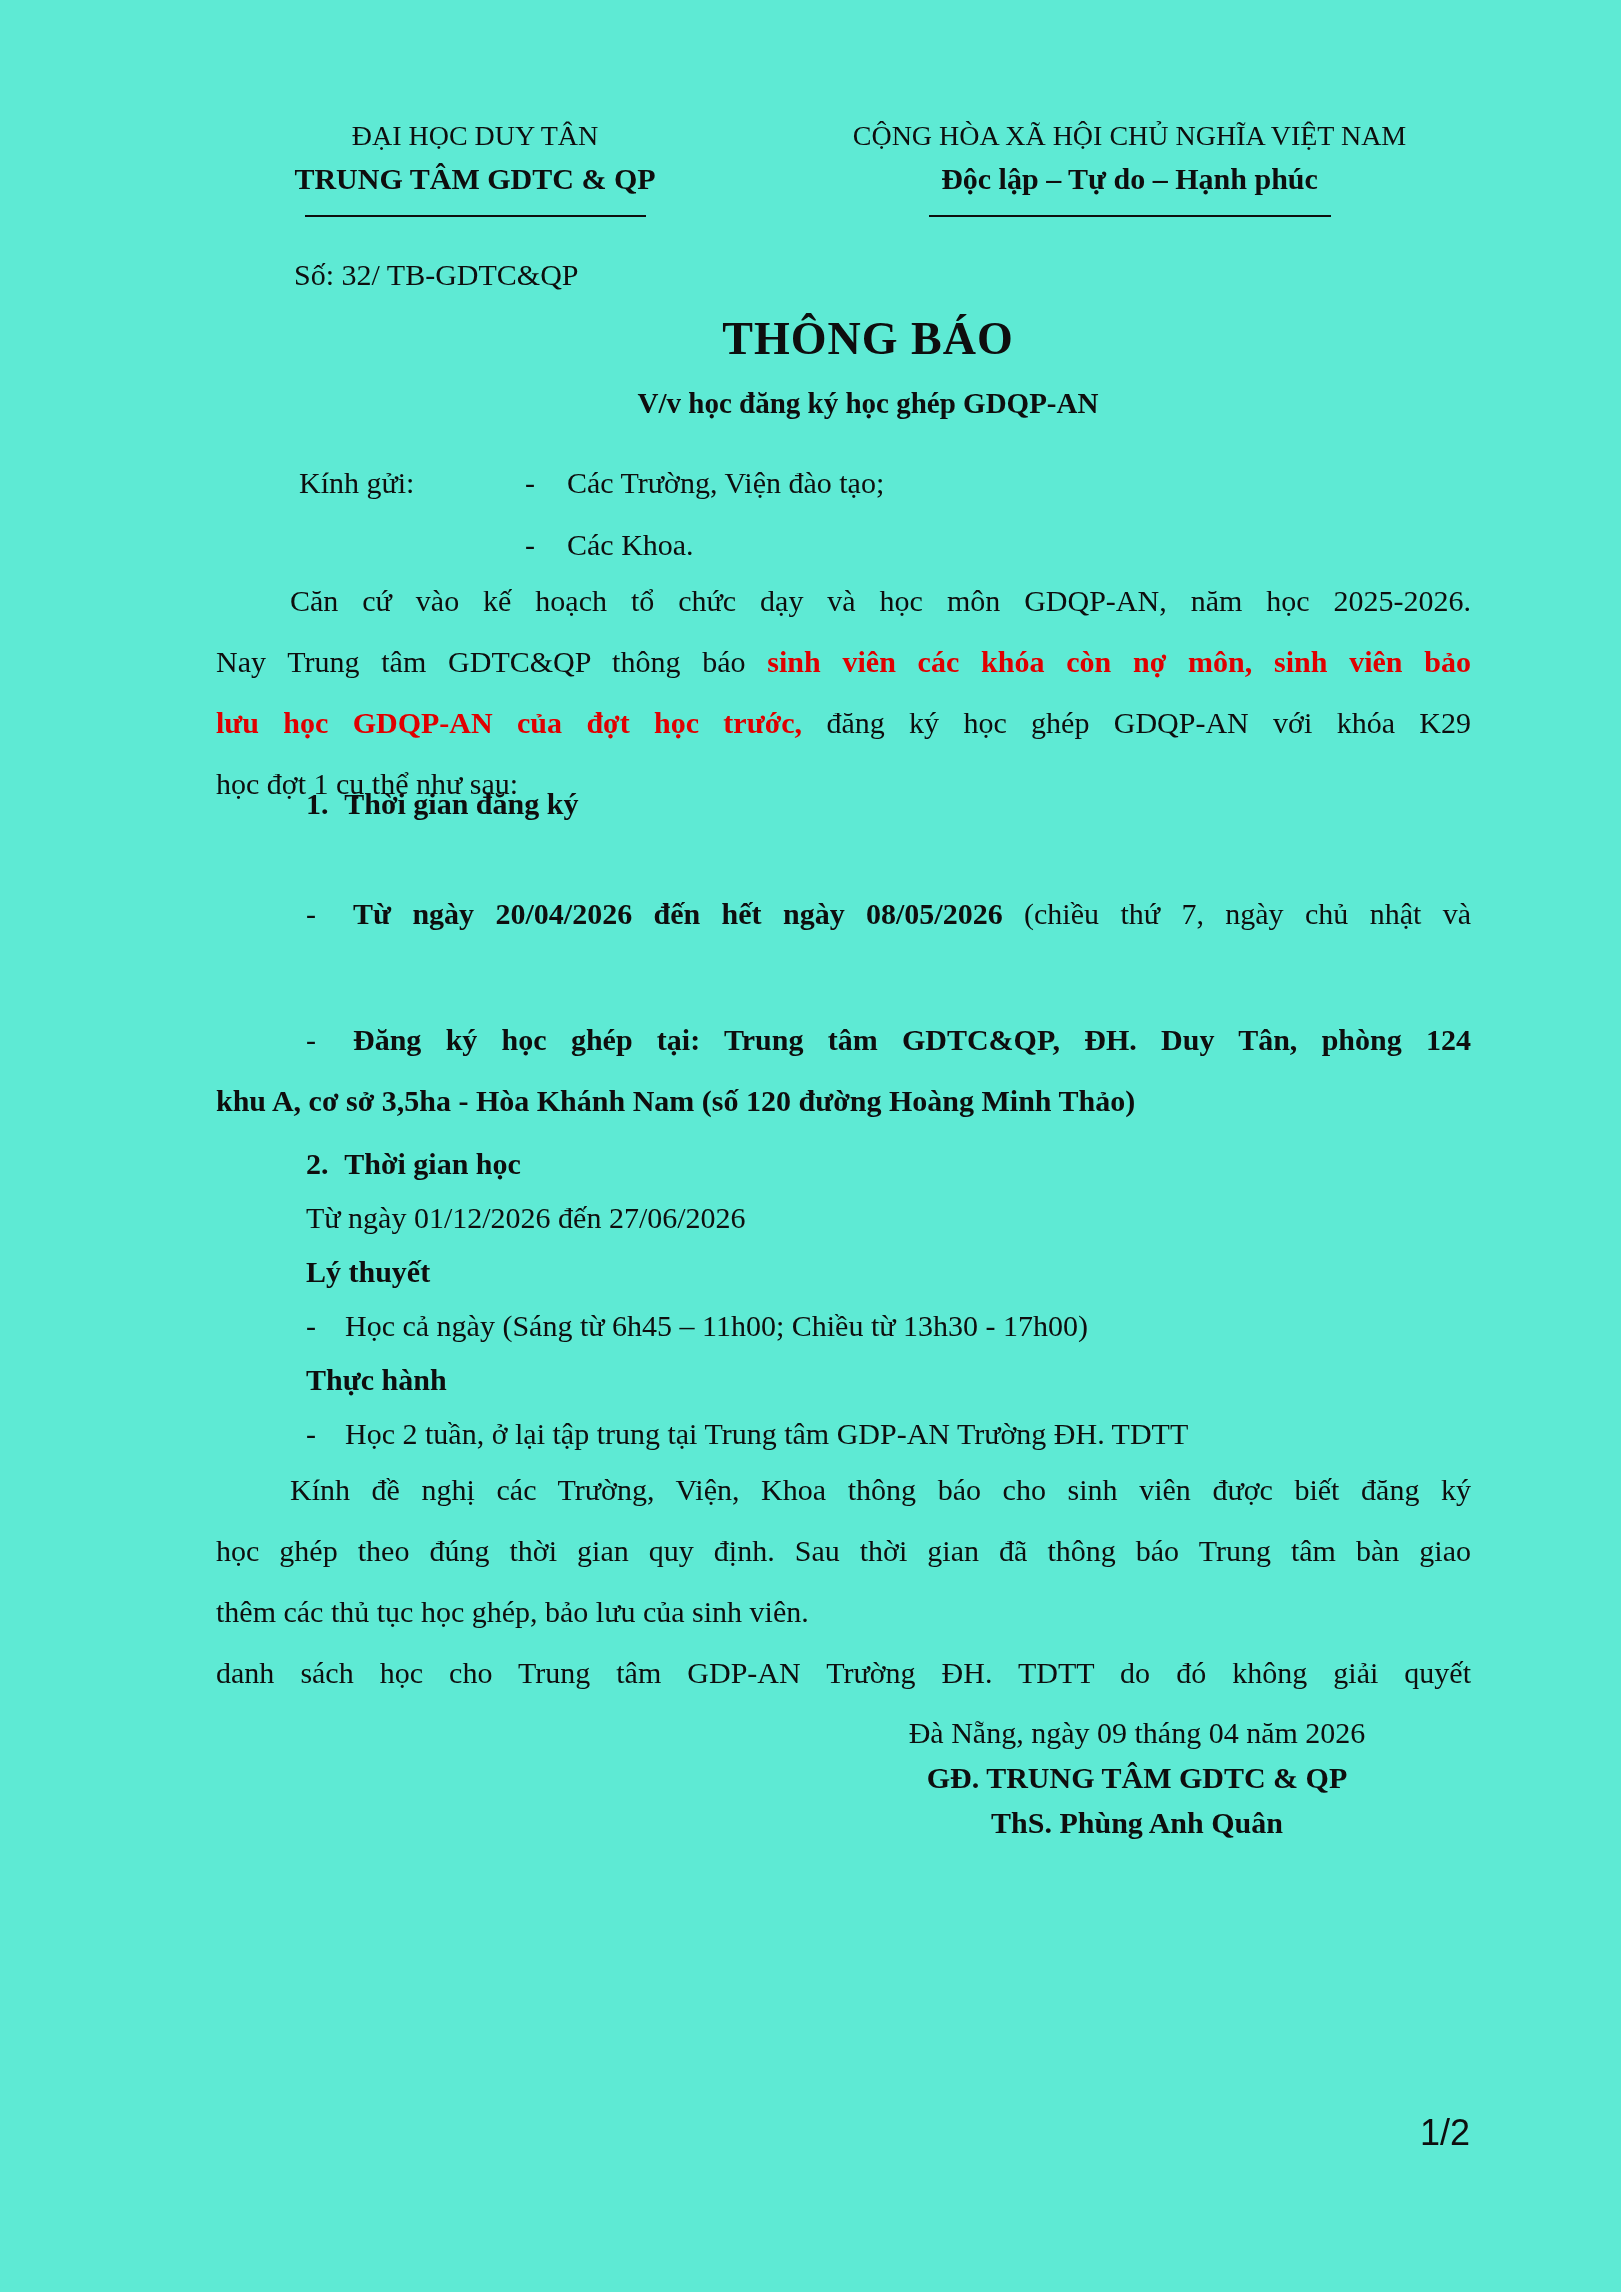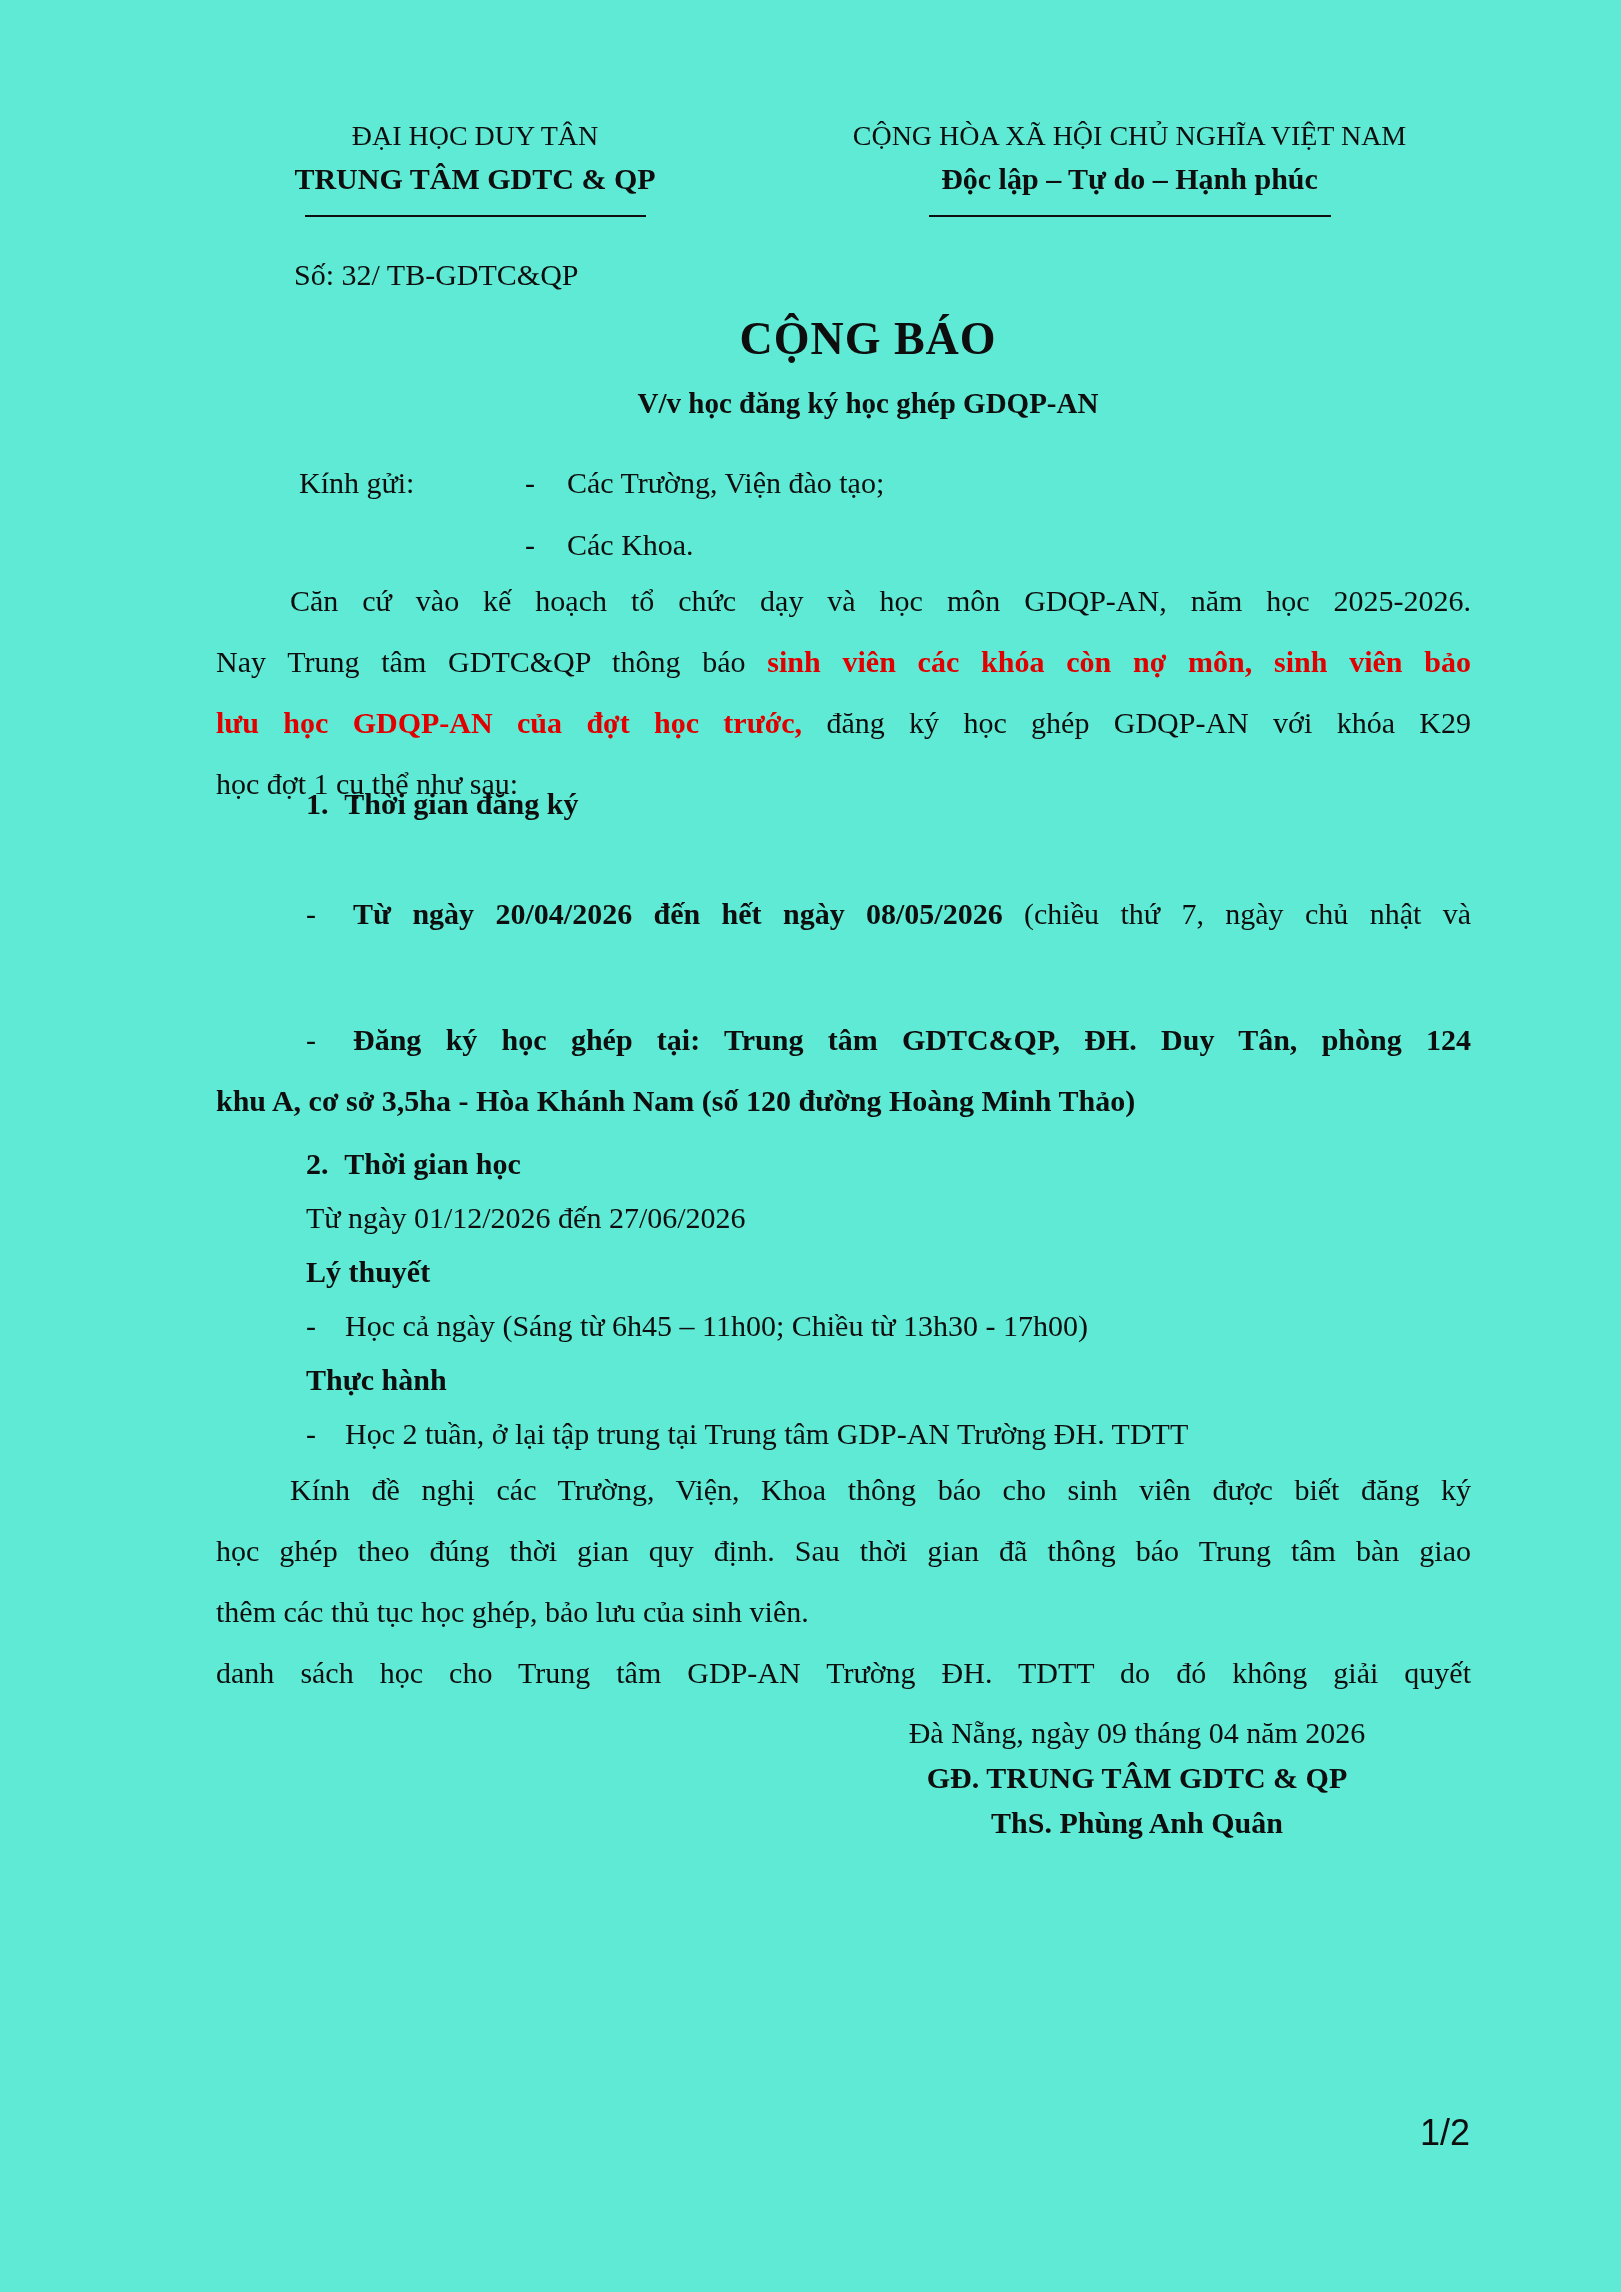--- a/index.html
+++ b/index.html
@@ -77,21 +77,21 @@
   </div>
 
   <div class="hdr hdr-right">
     <div class="l1">CỘNG HÒA XÃ HỘI CHỦ NGHĨA VIỆT NAM</div>
     <div class="l2">Độc lập – Tự do – Hạnh phúc</div>
     <div class="rule rule-right"></div>
   </div>
 
   <div class="ref-no">Số: 32/ TB-GDTC&amp;QP</div>
 
-  <div class="title-wrap doc-title">CỘNG BÁO</div>
+  <div class="title-wrap doc-title">THÔNG BÁO</div>
   <div class="title-wrap doc-subtitle">V/v học đăng ký học ghép GDQP-AN</div>
 
   <div class="col recipients">
     <div class="rec-row">
       <span class="rec-label">Kính gửi:</span>
       <span class="rec-dash">-</span>
       <span class="rec-item">Các Trường, Viện đào tạo;</span>
     </div>
     <div class="rec-row">
       <span class="rec-dash">-</span>

